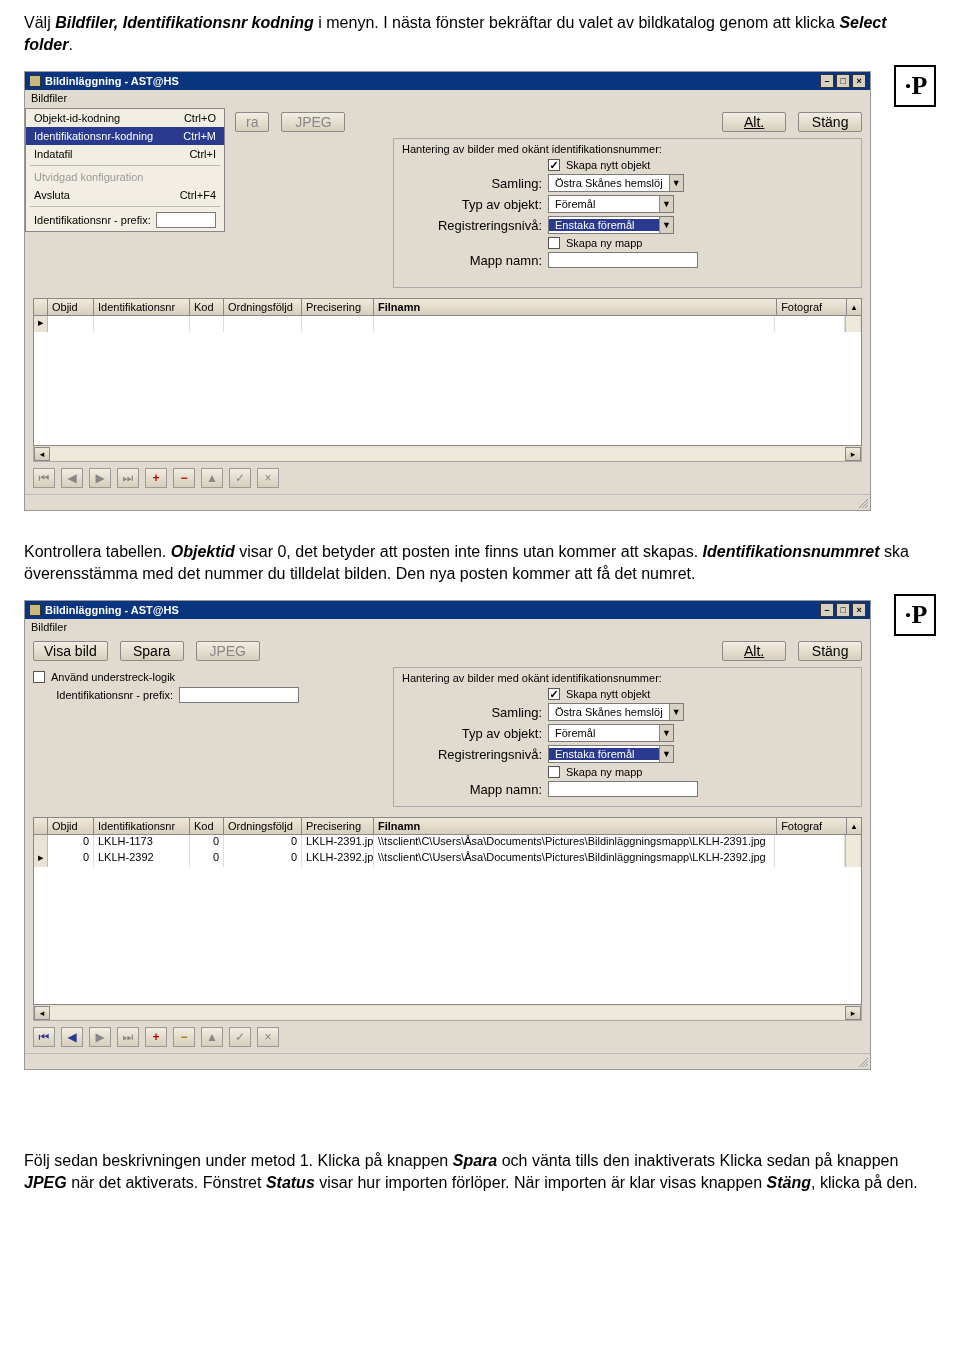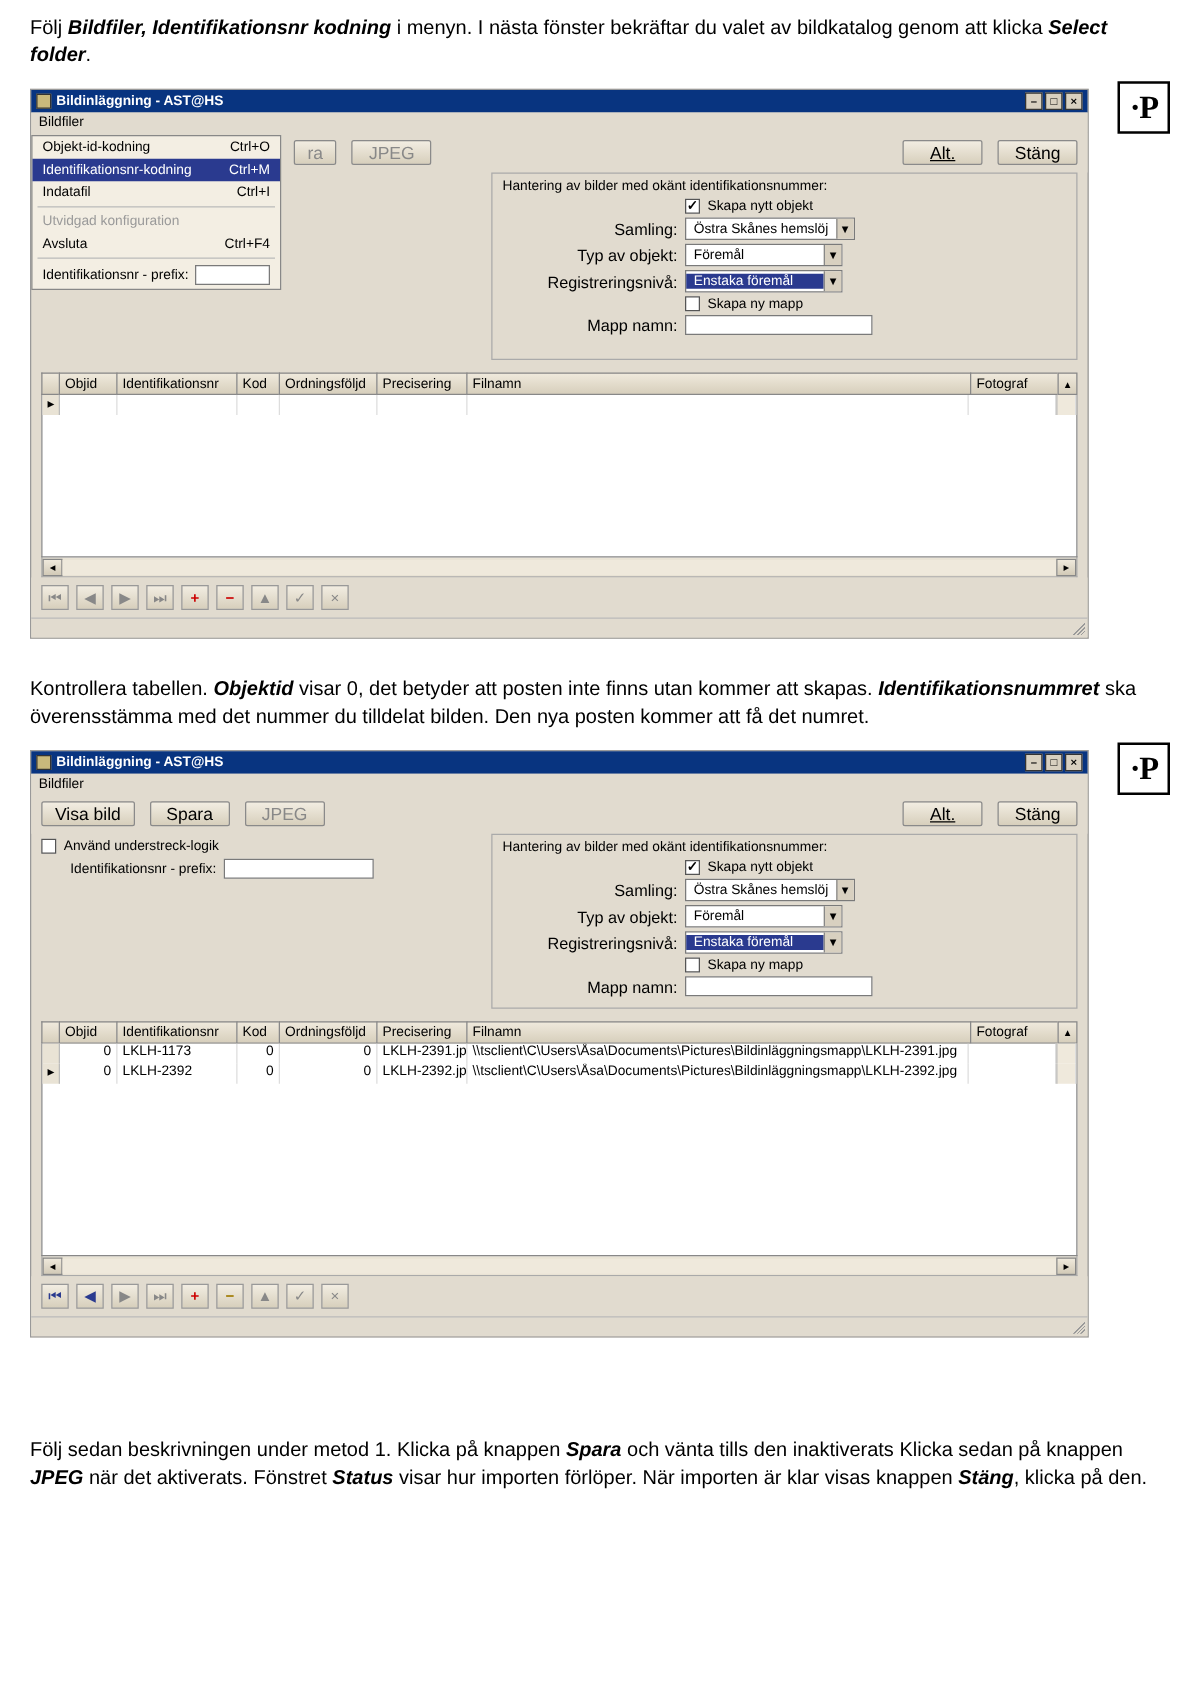--- a/index.html
+++ b/index.html
@@ -121,21 +121,21 @@
     font-size:11px; padding:2px 4px; height:18px;
     overflow:hidden; white-space:nowrap;
   }
   .gh:last-child { border-right:1px solid #888; }
   .ghw-rowmark { width:14px; }
   .ghw-objid { width:46px; }
   .ghw-ident { width:96px; }
   .ghw-kod { width:34px; }
   .ghw-ord { width:78px; }
   .ghw-prec { width:72px; }
-  .ghw-filn { flex:1; }
+  .ghw-filn { flex:1;font-weight:bold; }
   .ghw-foto { width:70px; }
   
   .scroll-up {
     width:16px; height:18px; border:1px solid #888;
     background:linear-gradient(#efe9dc,#d7cfbc);
     display:flex; align-items:center; justify-content:center; font-size:9px;
   }
   .grid-body {
     background:#fff; border:1px solid #888; border-top:none;
     height:130px; position:relative;
@@ -187,21 +187,21 @@
   
   .lp-row { display:flex; align-items:center; margin:4px 0; gap:6px; }
   .lp-row label { width:140px; text-align:right; }
 
   .below-space { height:50px; background:#fff; }
 </style>
 </head>
 <body>
 
 <p class="doc-para">
-  <span>Följ </span><span class="b">Bildfiler, Identifikationsnr kodning</span><span> i menyn. I nästa fönster bekräftar du valet av bildkatalog genom att klicka </span><span class="b">Select folder</span><span>.</span>
+  <span>Välj </span><span class="b">Bildfiler, Identifikationsnr kodning</span><span> i menyn. I nästa fönster bekräftar du valet av bildkatalog genom att klicka </span><span class="b">Select folder</span><span>.</span>
 </p>
 
 <div class="outer-area">
 <div class="screenshot-wrap" style="position:relative;">
   <div class="titlebar">
     <div class="tb-left">
       <span class="tb-icon"></span>
       <span>Bildinläggning - AST@HS</span>
     </div>
     <div class="tb-buttons">

